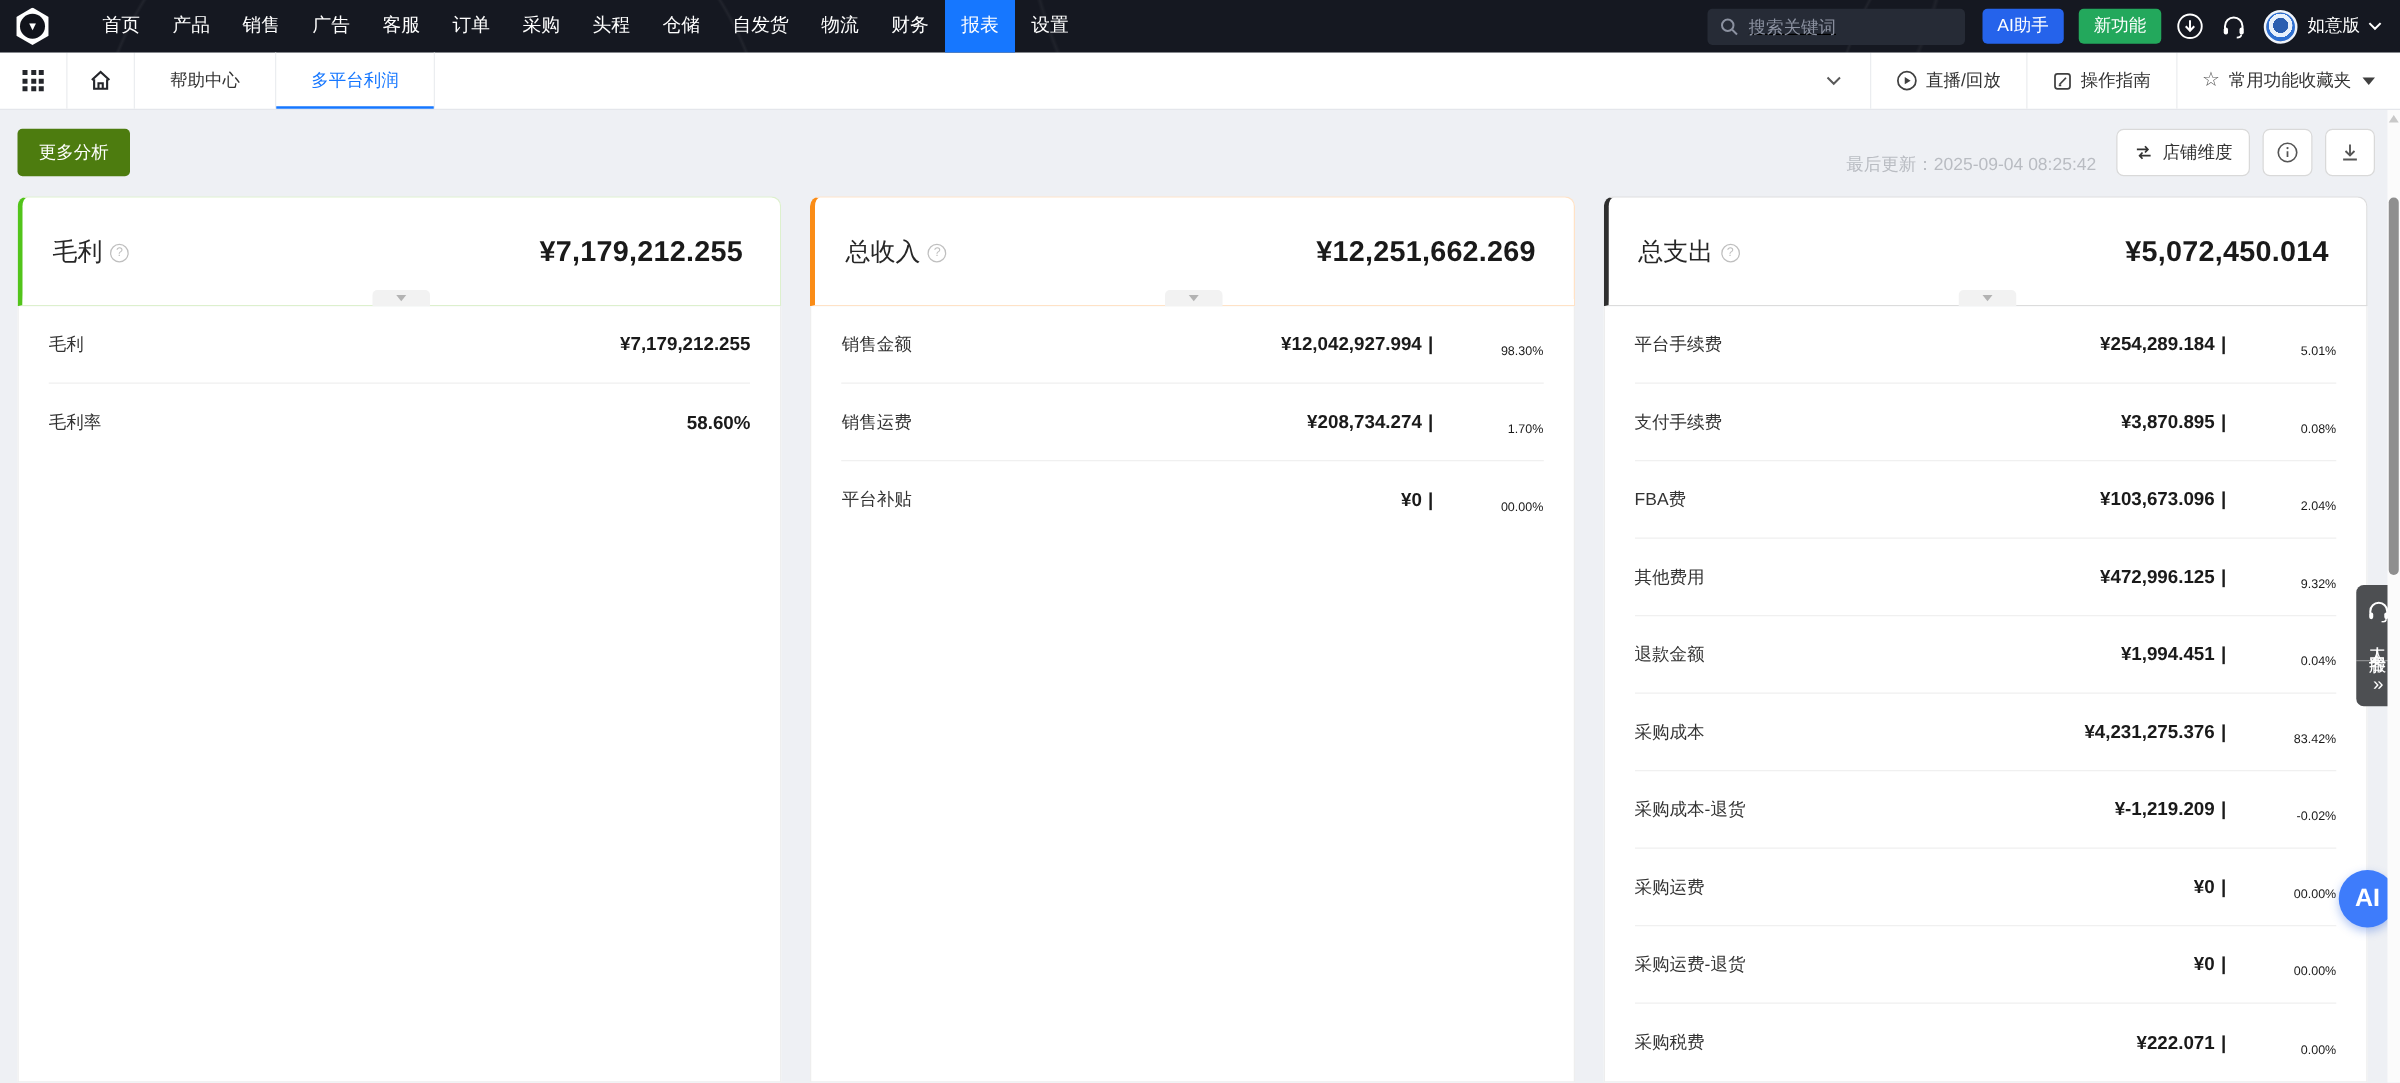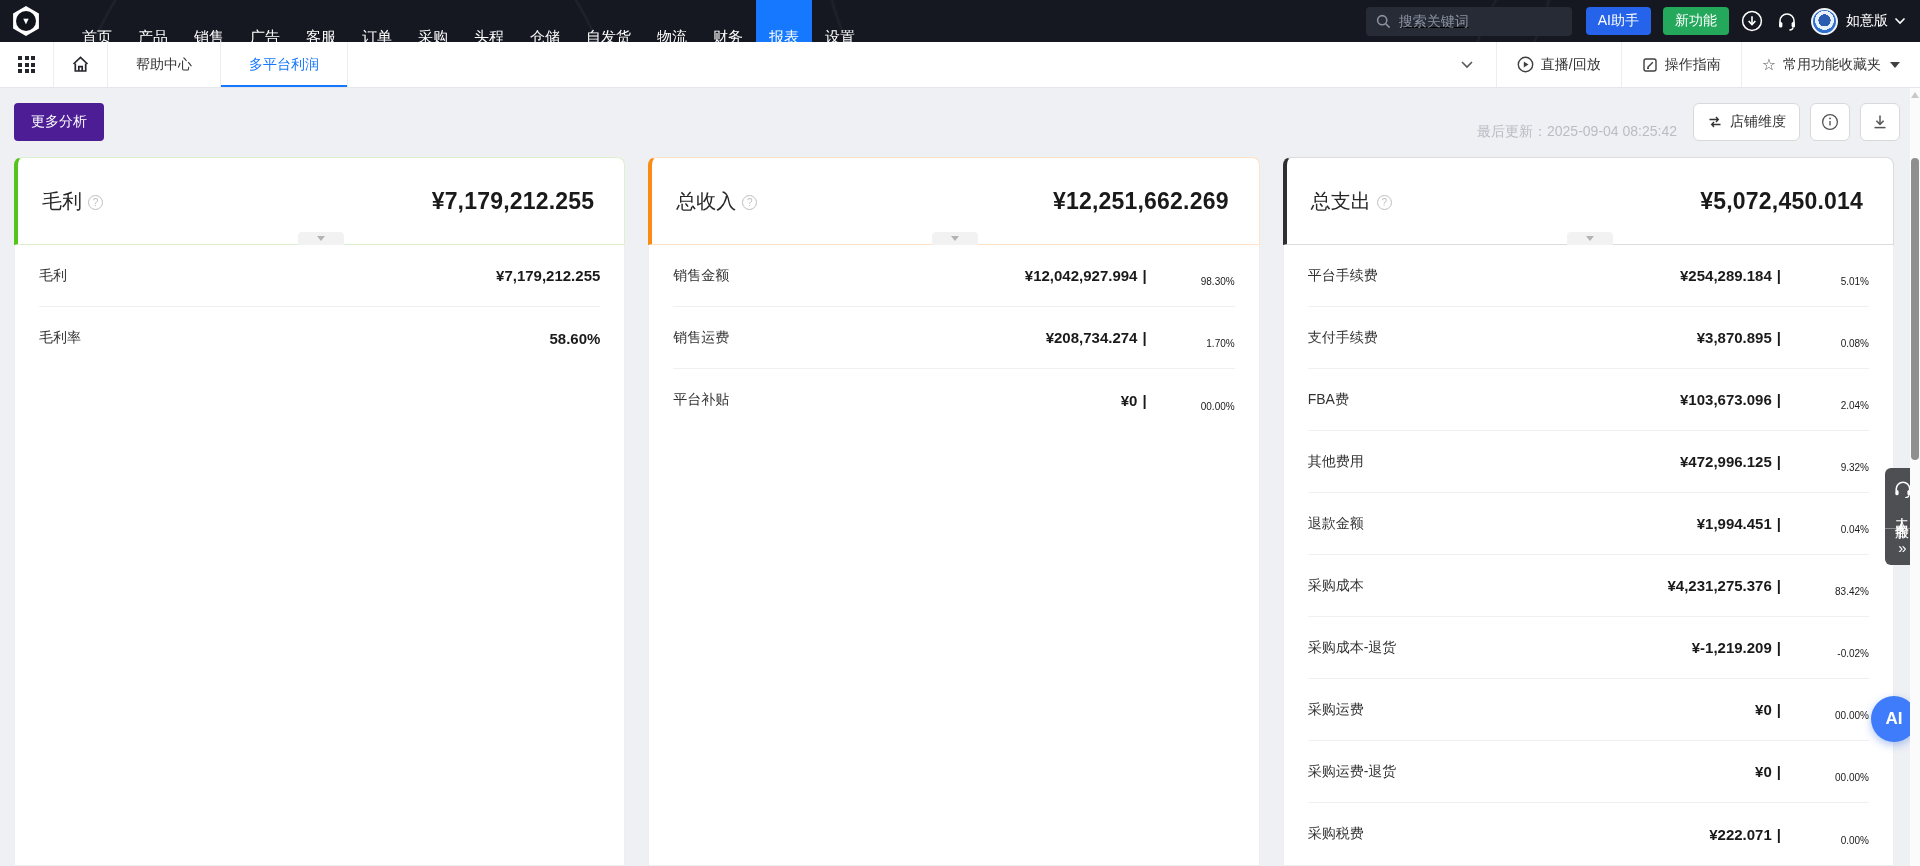--- a/index.html
+++ b/index.html
@@ -9,21 +9,21 @@
   
   .topnav { position:relative; height:42px; background:#151821; display:flex; align-items:center;
     background-image:
       radial-gradient(circle 420px at 18% 340%, transparent 64%, rgba(255,255,255,.05) 64.5%, transparent 65%),
       radial-gradient(circle 500px at 62% -240%, transparent 74%, rgba(255,255,255,.045) 74.5%, transparent 75%),
       radial-gradient(circle 380px at 90% 300%, transparent 69%, rgba(255,255,255,.05) 69.5%, transparent 70%); }
   .logo { width:30px; height:30px; margin:0 28px 0 11px; position:relative; flex:none;
     background:#fff; clip-path:polygon(50% 0,93% 25%,93% 75%,50% 100%,7% 75%,7% 25%); display:flex;align-items:center;justify-content:center;}
   .logo .inner { width:20px;height:20px;border-radius:50%;background:#11131b;display:flex;align-items:center;justify-content:center;color:#fff;font-size:9px;}
   .menu { display:flex; height:42px; }
-  .menu-item { color:#fff; font-size:15px; line-height:42px; padding:16px 13px; cursor:pointer; white-space:nowrap; }
+  .menu-item { color:#fff; font-size:15px; line-height:42px; padding:0 13px; cursor:pointer; white-space:nowrap; }
   .menu-item.active { background:#1677ff; }
   .nav-spacer { flex:1; }
   .search { width:206px; height:29px; background:#262b36; border-radius:4px; display:flex; align-items:center;
     padding:0 10px; margin-right:14px;text-decoration:underline; }
   .search svg { flex:none; margin-right:8px; }
   .search input { background:transparent; border:none; outline:none; color:#9aa0ad; font-size:14px; width:100%;
     font-family:inherit; }
   .search input::placeholder { color:#8b91a0; }
   .pill { border:none; border-radius:4px; color:#fff; font-size:14px; padding:5px 12px; margin-right:12px; cursor:pointer;
     font-family:inherit; white-space:nowrap; }
@@ -47,21 +47,21 @@
   .tb-spacer { flex:1; }
   .tb-right-item { display:flex; align-items:center; gap:7px; padding:0 20px; font-size:14px; color:#333;
     border-left:1px solid #ebedf0; cursor:pointer; white-space:nowrap; }
   .tb-chevron { display:flex; align-items:center; padding:0 22px; cursor:pointer; }
   .star { font-size:16px; color:#595959; line-height:1; }
   .caret-down { width:0; height:0; border-left:5px solid transparent; border-right:5px solid transparent;
     border-top:6px solid #404040; margin-left:2px; }
 
   
   .toolbar { display:flex; align-items:center; margin:14px 20px 0 14px; height:40px; }
-  .btn-primary { background:#4c1d95; color:#fff; border:none; border-radius:4px; font-size:14px; padding:10px 17px;
+  .btn-primary { background:#4d7c0f; color:#fff; border:none; border-radius:4px; font-size:14px; padding:10px 17px;
     cursor:pointer; font-family:inherit; }
   .toolbar .right { margin-left:auto; display:flex; align-items:flex-end; gap:10px; }
   .last-update { color:#b9bcc2; font-size:14px; margin-right:6px; white-space:nowrap; }
   .btn-light { background:#fff; border:1px solid #d9d9d9; border-radius:6px; color:#333; font-size:14px;
     display:flex; align-items:center; gap:7px; padding:0 13px; height:38px; cursor:pointer; font-family:inherit; }
   .btn-icon { width:40px; justify-content:center; padding:0; }
 
   
   .cards { display:grid; grid-template-columns:1fr 1fr 1fr; gap:23px; margin:15px 26px 0 14px; height:698px; }
   .card { display:flex; flex-direction:column; border-radius:8px 8px 0 0; }
@@ -83,21 +83,21 @@
   .m-sep { font-size:15px; font-weight:700; color:#1a1a1a; margin-left:5px; }
   .m-percent { width:88px; text-align:right; font-size:10px; font-weight:400; color:#1a1a1a; white-space:nowrap;margin-top:12px; }
 
   
   .cs-tab { position:absolute; right:0; top:468px; width:35px; background:#4d4f52; border-radius:6px 0 0 6px;
     color:#fff; display:flex; flex-direction:column; align-items:center; padding:12px 0 0; cursor:pointer; }
   .cs-text { writing-mode:vertical-rl; text-orientation:upright; font-size:14px; letter-spacing:3px; margin:8px 0 10px; }
   .cs-div { width:100%; height:1px; background:rgba(255,255,255,.35); }
   .cs-collapse { height:36px; display:flex; align-items:center; justify-content:center; font-size:15px; width:100%; }
   .ai-fab { position:absolute; right:3px; top:696px; width:46px; height:46px; border-radius:50%; background:#3e7cfb;
-    color:#fff; font-size:17px; font-weight:700; display:flex; align-items:center; justify-content:center;
+    color:#fff; font-size:20px; font-weight:700; display:flex; align-items:center; justify-content:center;
     box-shadow:0 3px 8px rgba(30,90,220,.35); cursor:pointer; }
 
   
   .scrollbar { position:absolute; right:0; top:88px; bottom:0; width:10px; background:#fbfbfb; }
   .sb-arrow { position:absolute; top:4px; left:1px; width:0; height:0; border-left:4px solid transparent;
     border-right:4px solid transparent; border-bottom:6px solid #c9c9c9; }
   .sb-thumb { position:absolute; top:70px; left:1px; width:8px; height:302px; background:#8f8f8f; border-radius:4px; cursor:pointer; }
 </style>
 </head>
 <body>

